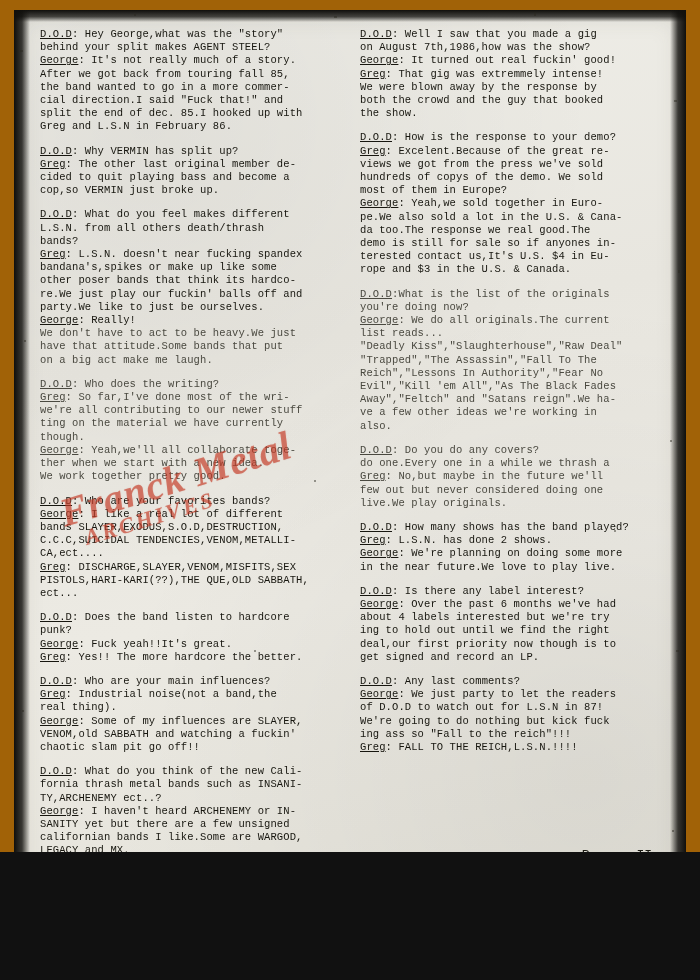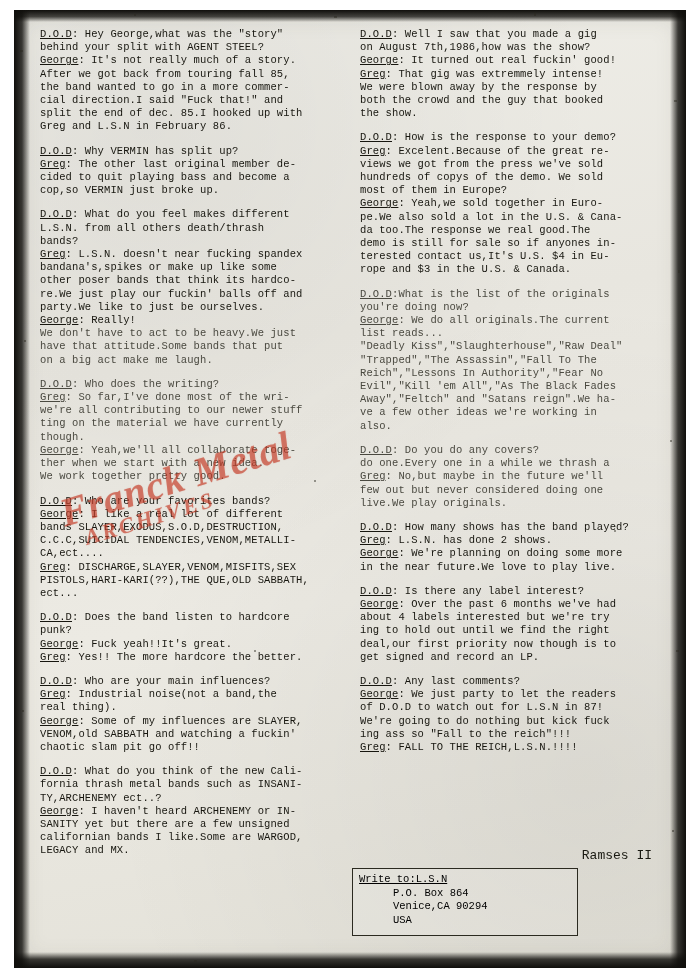--- a/index.html
+++ b/index.html
@@ -3,22 +3,22 @@
 <meta charset="utf-8">
 <style>
   html, body {
     margin: 0;
     padding: 0;
     background: #111;
   }
   #page {
     position: relative;
     width: 700px;
-    height: 980px;
-    background: #ffffff;
+    height: 852px;
+    background: #a16207;
     overflow: hidden;
     font-family: "Liberation Mono", "DejaVu Sans Mono", monospace;
   }
   
   #paper {
     position: absolute;
     left: 14px;
     top: 10px;
     width: 672px;
     height: 958px;
@@ -117,21 +117,21 @@
 </style>
 </head>
 <body>
 
 <div id="page">
   <div id="paper">
 
     <div class="col left" id="col-left">
         <div class="qa">
           <div class="line"><span class="spk">D.O.D</span><span>: Hey George,what was the "story"</span></div>
-          <div class="line"><span>behind your split with AGENT STEEL?</span></div>
+          <div class="line"><span>behind your split makes AGENT STEEL?</span></div>
           <div class="line"><span class="spk">George</span><span>: It's not really much of a story.</span></div>
           <div class="line"><span>After we got back from touring fall 85,</span></div>
           <div class="line"><span>the band wanted to go in a more commer-</span></div>
           <div class="line"><span>cial direction.I said "Fuck that!" and</span></div>
           <div class="line"><span>split the end of dec. 85.I hooked up with</span></div>
           <div class="line"><span>Greg and L.S.N in February 86.</span></div>
         </div>
         <div class="qa">
           <div class="line"><span class="spk">D.O.D</span><span>: Why VERMIN has split up?</span></div>
           <div class="line"><span class="spk">Greg</span><span>: The other last original member de-</span></div>

